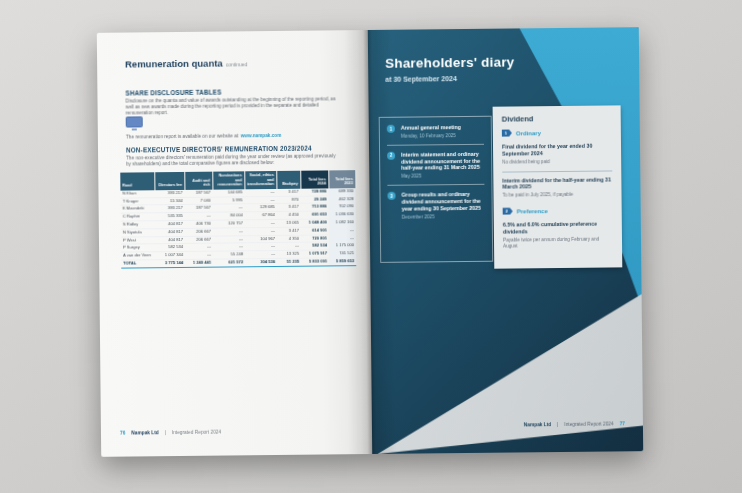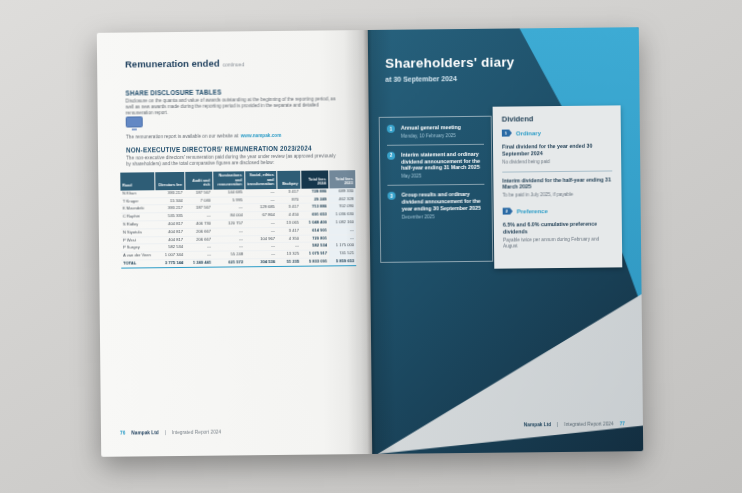--- a/index.html
+++ b/index.html
@@ -83,21 +83,21 @@
   .rp-footer .rep{border-left:1px solid #9aa5ab;color:#5c6a74;}
 </style>
 </head>
 <body>
 
 <div class="scene">
   <div class="book">
 
     <div class="page page-left">
       <div class="lp-title">
-        <span>Remuneration ended</span><span class="cont">continued</span>
+        <span>Remuneration quanta</span><span class="cont">continued</span>
       </div>
 
       <div class="lp-h2 lp-h2a">SHARE DISCLOSURE TABLES</div>
       <div class="lp-p lp-p1">Disclosure on the quanta and value of awards outstanding at the beginning of the reporting period, as well as new awards made during the reporting period is provided in the separate and detailed remuneration report.</div>
 
       <div class="lp-icon"></div>
       <div class="lp-web">
         <span>The remuneration report is available on our website at:</span>
         <span class="link">www.nampak.com</span>
       </div>

